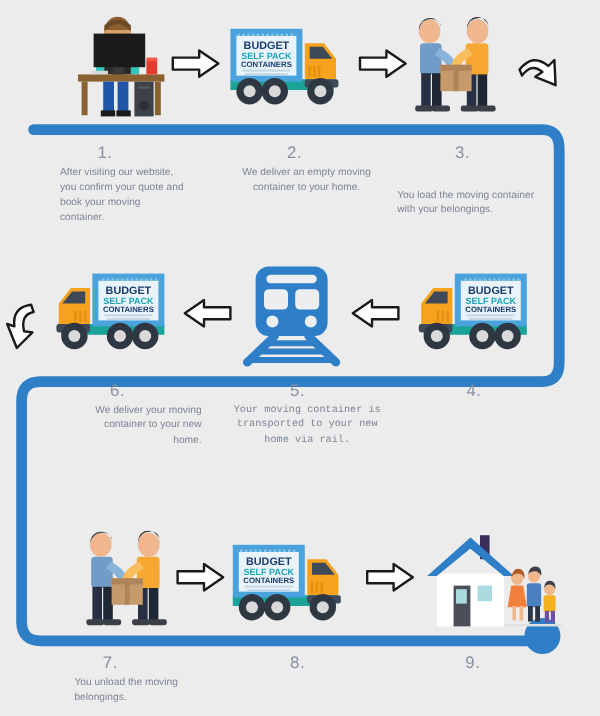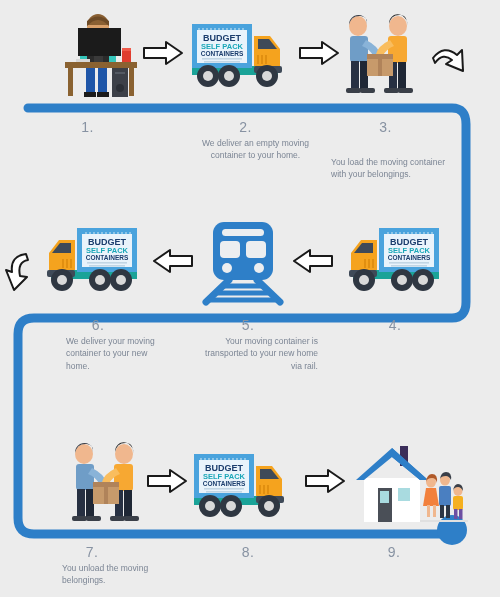--- a/index.html
+++ b/index.html
@@ -157,20 +157,21 @@
   </div>
 
   <div class="arrow" style="left:430px;top:44px;">
     <svg width="40" height="42" viewBox="0 0 40 42">
       <path d="M3,14 Q14,0 27,11 L32,6 L33,27 L16,20 L22,16 Q13,8 5,19 Z" fill="#ffffff" stroke="#1a1a1a" stroke-width="2" stroke-linejoin="round"></path>
     </svg>
   </div>
 
   <div class="cap" style="left:20px;top:120px;width:135px;">
     <div class="num">1.</div>
+    <div class="txt" style="text-align:left;padding-left:30px;">After visiting our website, you confirm your quote and book your moving container.</div>
   </div>
   <div class="cap" style="left:178px;top:120px;width:135px;">
     <div class="num">2.</div>
     <div class="txt" style="text-align:center;padding-left:20px;">We deliver an empty moving container to your home.</div>
   </div>
   <div class="cap" style="left:318px;top:120px;width:135px;">
     <div class="num">3.</div>
     <div class="txt" style="text-align:left;padding-left:13px;margin-top:22px;">You load the moving container with your belongings.</div>
   </div>
 
@@ -290,25 +291,25 @@
   </div>
 
   <div class="arrow" style="left:2px;top:250px;">
     <svg width="34" height="44" viewBox="0 0 34 44">
       <path d="M24,4 Q8,6 10,22 L4,20 L12,40 L25,27 L18,26 Q15,12 26,10 Z" fill="#ffffff" stroke="#1a1a1a" stroke-width="2" stroke-linejoin="round"></path>
     </svg>
   </div>
 
   <div class="cap" style="left:28px;top:318px;width:140px;">
     <div class="num">6.</div>
-    <div class="txt" style="text-align:left;padding-left:38px;">We deliver your moving container to your new home.</div>
+    <div class="txt" style="text-align:right;padding-left:38px;">We deliver your moving container to your new home.</div>
   </div>
   <div class="cap" style="left:178px;top:318px;width:140px;">
     <div class="num">5.</div>
-    <div class="txt" style="text-align:right;padding-left:16px;">Your moving container is transported to your new home via rail.</div>
+    <div class="txt" style="text-align:center;padding-left:16px;font-family:Liberation Mono, monospace;">Your moving container is transported to your new home via rail.</div>
   </div>
   <div class="cap" style="left:330px;top:318px;width:130px;">
     <div class="num">4.</div>
   </div>
 
   <div class="scene" style="left:58px;top:442px;">
     <svg width="92" height="82" viewBox="0 0 92 82">
       <ellipse cx="26" cy="12" rx="9" ry="10" fill="#f0b78e"></ellipse>
       <path d="M17,11 Q19,1 29,2 Q36,3 35,11 L35,6 Q30,-1 22,2 Q17,5 17,11 Z" fill="#3a3f48"></path>
       <rect x="18" y="22" width="18" height="26" rx="3" fill="#6f9dc7"></rect>

